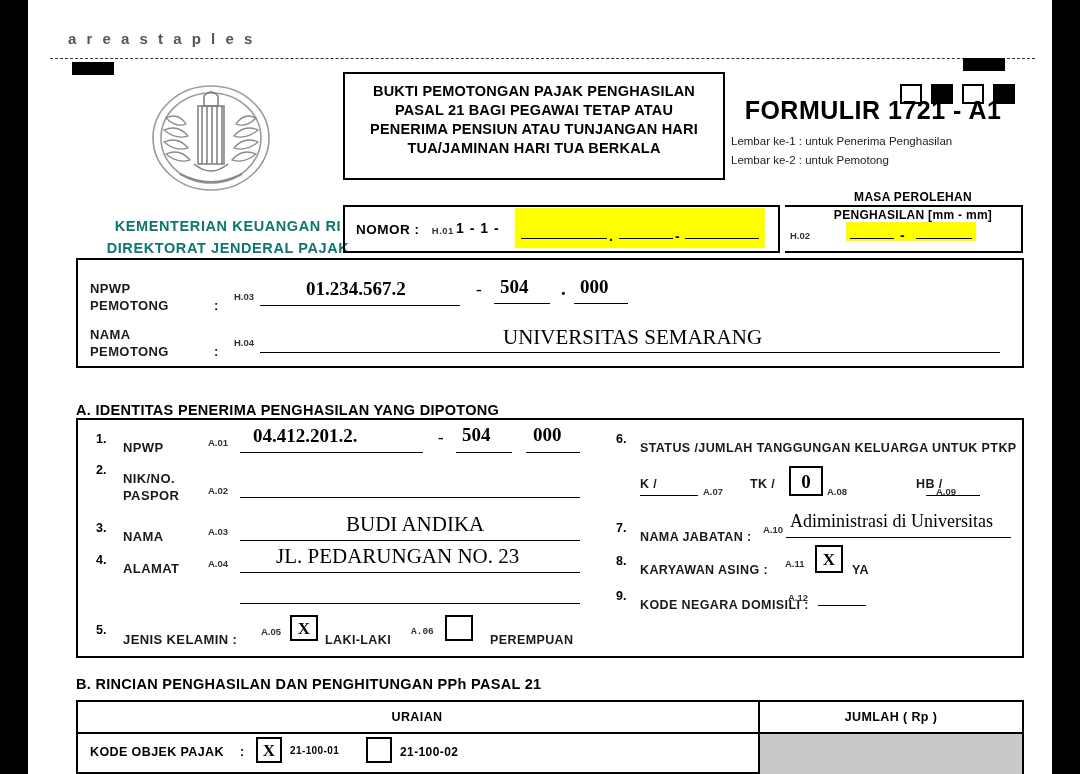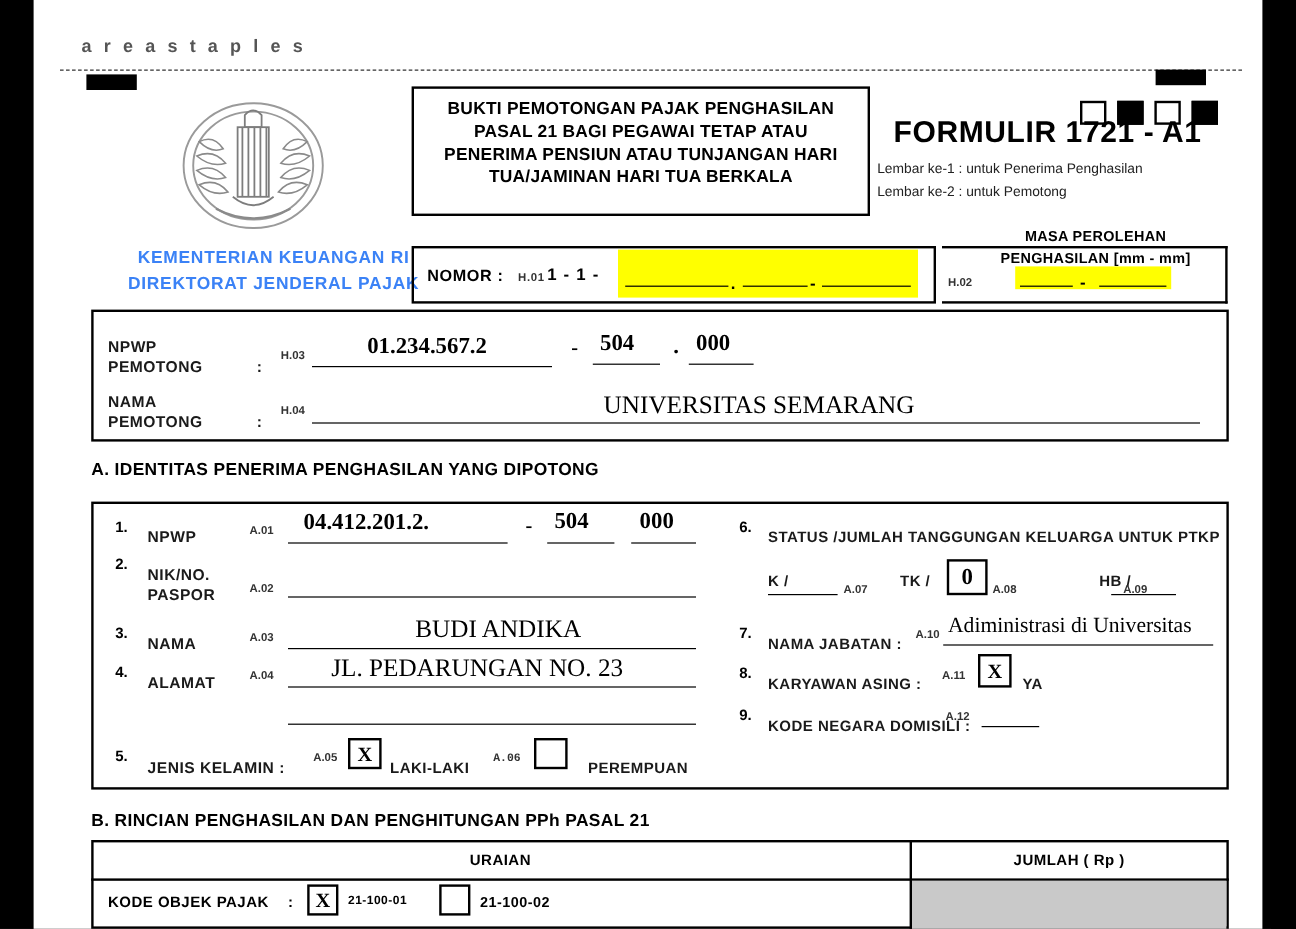--- a/index.html
+++ b/index.html
@@ -50,26 +50,26 @@
     position: absolute;
     left: 118px;
     top: 78px;
     width: 130px;
     height: 120px;
   }
 
   .ministry {
     position: absolute;
     left: 60px;
-    top: 204px;
+    top: 215px;
     width: 280px;
     text-align: center;
     font-size: 14.5px;
     font-weight: bold;
-    color: #3b82f6;
+    color: #0f766e;
     letter-spacing: 0.6px;
     line-height: 22px;
   }
 
   
   .titlebox {
     position: absolute;
     left: 315px;
     top: 72px;
     width: 382px;
@@ -345,21 +345,21 @@
 
   <div class="lbl" style="left:62px; top:318px;">
     <div>NAMA</div>
     <div>PEMOTONG</div>
   </div>
   <div class="lbl" style="left:186px; top:335px;">:</div>
   <div class="code" style="position:absolute; left:206px; top:337px;">H.04</div>
   <div class="val" style="left:475px; top:325px; font-family:'Liberation Serif',serif; font-size:21px;">UNIVERSITAS SEMARANG</div>
   <div class="uline" style="left:232px; top:352px; width:740px;"></div>
 
-  <div class="sectionhdr" style="left:48px; top:384px;">A. IDENTITAS PENERIMA PENGHASILAN YANG DIPOTONG</div>
+  <div class="sectionhdr" style="left:48px; top:402px;">A. IDENTITAS PENERIMA PENGHASILAN YANG DIPOTONG</div>
 
   <div class="abox"></div>
 
   <div class="num" style="left:68px; top:432px;">1.</div>
   <div class="lbl" style="left:95px; top:431px;">NPWP</div>
   <div class="code" style="position:absolute; left:180px; top:437px;">A.01</div>
   <div class="val" style="left:225px; top:425px; font-weight:bold; font-size:19px;">04.412.201.2.</div>
   <div class="uline" style="left:212px; top:452px; width:183px;"></div>
   <div class="val" style="left:410px; top:428px; font-weight:bold; font-size:17px;">-</div>
   <div class="val" style="left:434px; top:424px; font-weight:bold; font-size:19px;">504</div>

